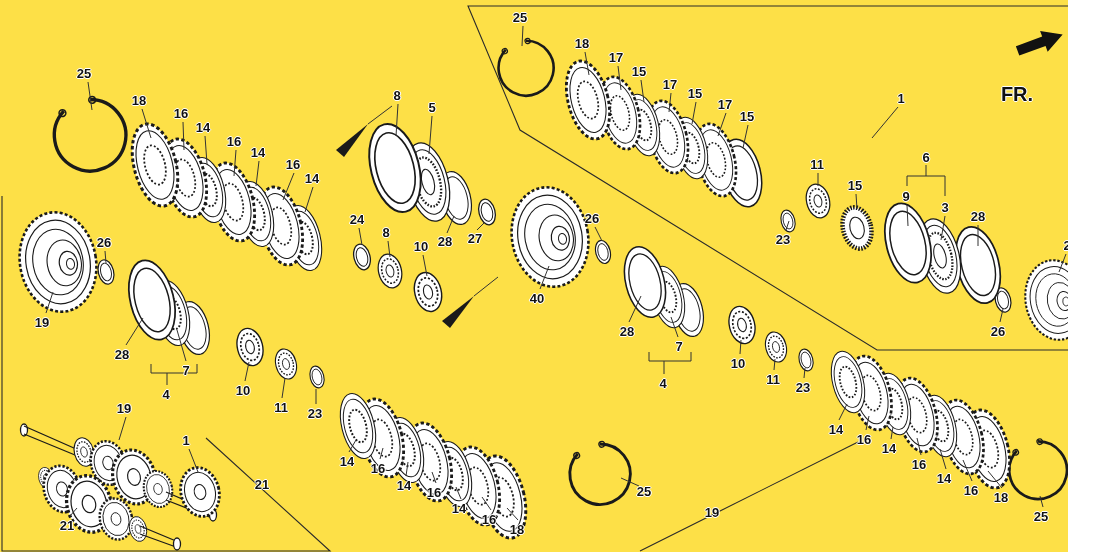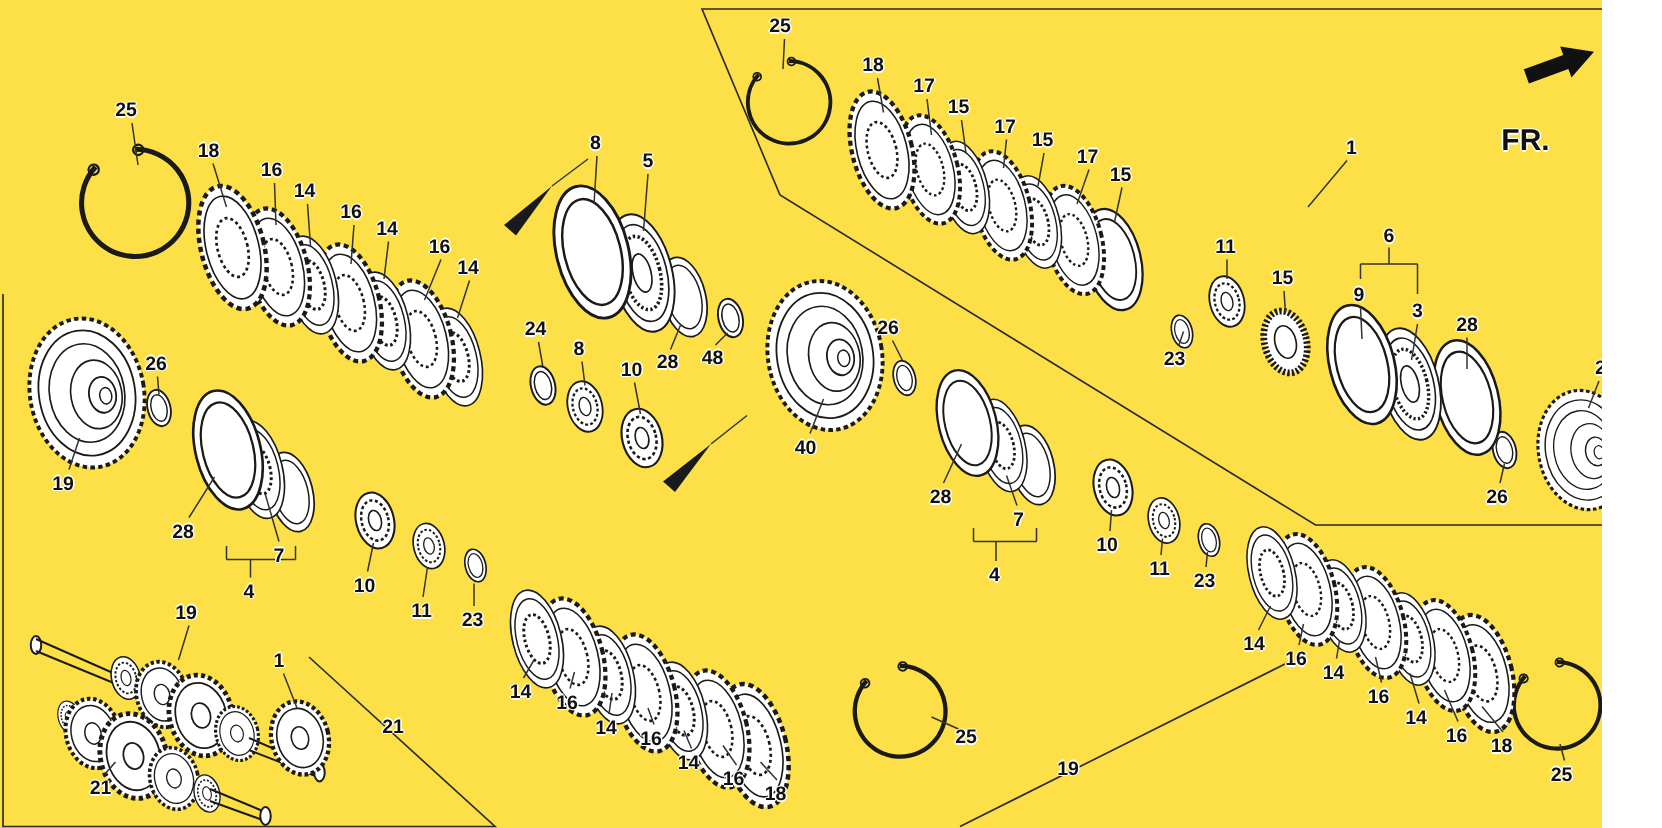--- a/index.html
+++ b/index.html
@@ -218,21 +218,21 @@
 <span class="lbl" style="left:234px;top:141px">16</span>
 <span class="lbl" style="left:258px;top:152px">14</span>
 <span class="lbl" style="left:293px;top:164px">16</span>
 <span class="lbl" style="left:312px;top:178px">14</span>
 <span class="lbl" style="left:397px;top:95px">8</span>
 <span class="lbl" style="left:432px;top:107px">5</span>
 <span class="lbl" style="left:357px;top:219px">24</span>
 <span class="lbl" style="left:386px;top:232px">8</span>
 <span class="lbl" style="left:421px;top:246px">10</span>
 <span class="lbl" style="left:445px;top:241px">28</span>
-<span class="lbl" style="left:475px;top:238px">48</span>
+<span class="lbl" style="left:475px;top:238px">27</span>
 <span class="lbl" style="left:537px;top:298px">40</span>
 <span class="lbl" style="left:592px;top:218px">26</span>
 <span class="lbl" style="left:817px;top:164px">11</span>
 <span class="lbl" style="left:855px;top:185px">15</span>
 <span class="lbl" style="left:783px;top:239px">23</span>
 <span class="lbl" style="left:926px;top:157px">6</span>
 <span class="lbl" style="left:906px;top:196px">9</span>
 <span class="lbl" style="left:945px;top:207px">3</span>
 <span class="lbl" style="left:978px;top:216px">28</span>
 <span class="lbl" style="left:1067px;top:245px">2</span>

